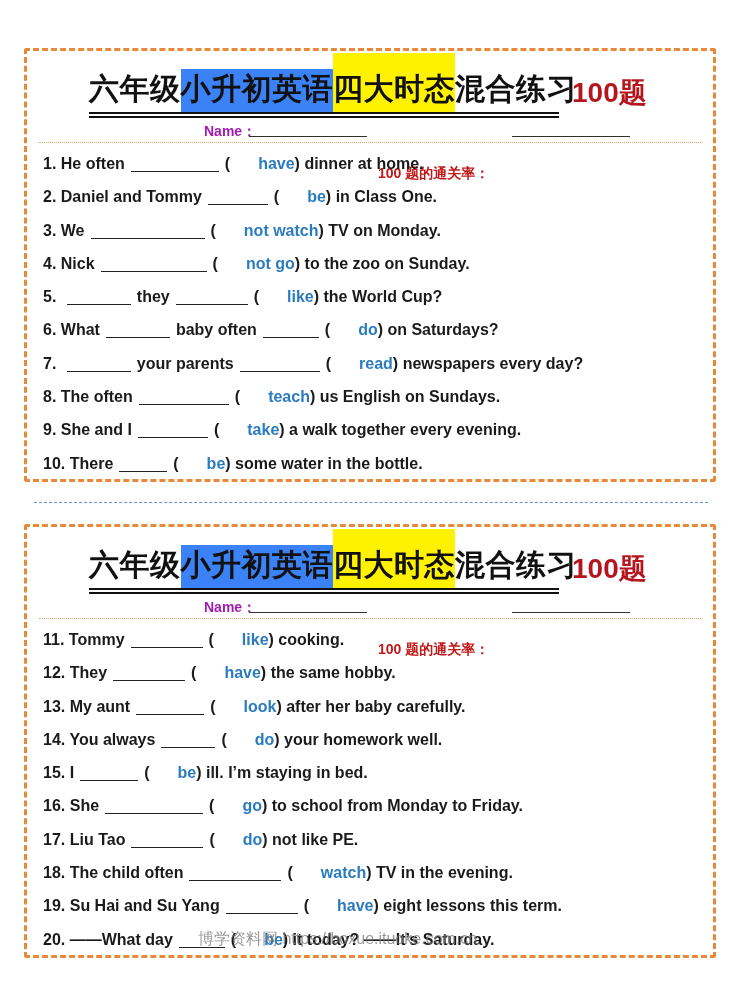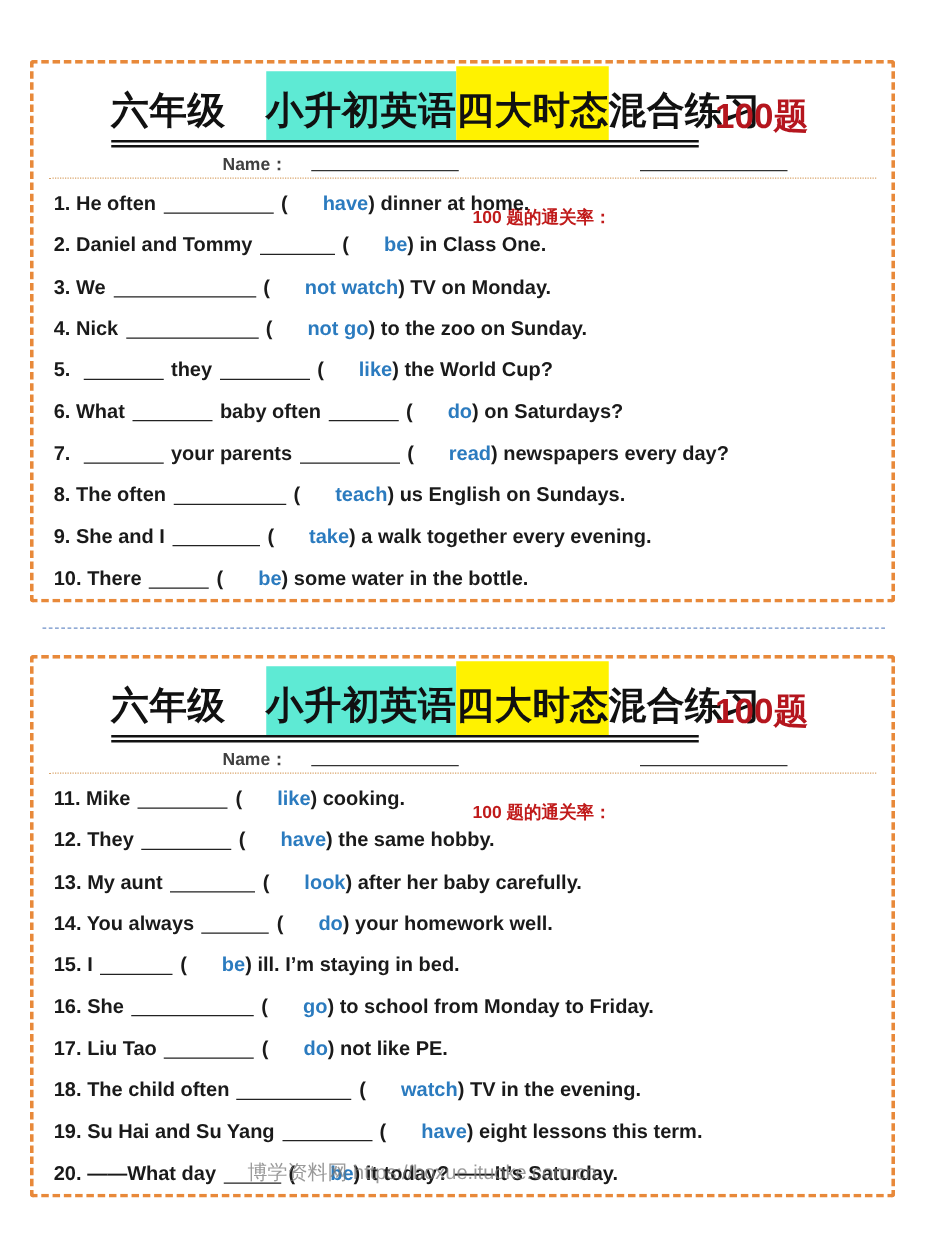--- a/index.html
+++ b/index.html
@@ -41,21 +41,21 @@
       height: 48px;
       display: flex;
       align-items: flex-end;
       font-size: 30px;
       line-height: 40px;
       color: #111;
       white-space: nowrap;
       letter-spacing: 0.5px;
     }
     .title .seg { display: inline-block; padding-bottom: 4px; }
-    .title .hl-pink { background: #5eead4; padding-top: 12px; margin-left: 32px; }
+    .title .hl-pink { background: #3b82f6; padding-top: 0; }
     .title .hl-yellow { background: #fff200; padding-top: 16px; }
     .title-underline {
       position: absolute;
       left: 62px;
       top: 47px;
       width: 470px;
       height: 2px;
       background: #111;
     }
     .title-underline2 {
@@ -80,23 +80,23 @@
       position: absolute;
       left: 0;
       right: 0;
       top: 70px;
       height: 20px;
       font-size: 14px;
       line-height: 20px;
     }
     .name-label {
       position: absolute;
-      left: 151px;
+      left: 177px;
       top: 0;
-      color: #404040;
+      color: #a21caf;
     }
     .name-blank {
       position: absolute;
       left: 222px;
       top: 15px;
       width: 118px;
       border-bottom: 1px solid #333;
     }
     .pass-label {
       position: absolute;
@@ -214,21 +214,21 @@
     <div class="title-count">100题</div>
   </div>
   <div class="name-row">
     <span class="name-label">Name：</span>
     <span class="name-blank"></span>
     <span class="pass-label">100  题的通关率：</span>
     <span class="pass-blank"></span>
   </div>
   <div class="name-divider"></div>
   <div class="questions">
-      <div class="q"><span>11.</span> <span>Mike</span><span class="blank" style="width: 72px;"></span><span class="hint">(<span class="verb">like</span>)</span> <span>cooking.</span></div>
+      <div class="q"><span>11.</span> <span>Tommy</span><span class="blank" style="width: 72px;"></span><span class="hint">(<span class="verb">like</span>)</span> <span>cooking.</span></div>
       <div class="q"><span>12.</span> <span>They</span><span class="blank" style="width: 72px;"></span><span class="hint">(<span class="verb">have</span>)</span> <span>the same hobby.</span></div>
       <div class="q"><span>13.</span> <span>My aunt</span><span class="blank" style="width: 68px;"></span><span class="hint">(<span class="verb">look</span>)</span> <span>after her baby carefully.</span></div>
       <div class="q"><span>14.</span> <span>You always</span><span class="blank" style="width: 54px;"></span><span class="hint">(<span class="verb">do</span>)</span> <span>your homework well.</span></div>
       <div class="q"><span>15.</span> <span>I</span><span class="blank" style="width: 58px;"></span><span class="hint">(<span class="verb">be</span>)</span> <span>ill. I’m staying in bed.</span></div>
       <div class="q"><span>16.</span> <span>She</span><span class="blank" style="width: 98px;"></span><span class="hint">(<span class="verb">go</span>)</span> <span>to school from Monday to Friday.</span></div>
       <div class="q"><span>17.</span> <span>Liu Tao</span><span class="blank" style="width: 72px;"></span><span class="hint">(<span class="verb">do</span>)</span> <span>not like PE.</span></div>
       <div class="q"><span>18.</span> <span>The child often</span><span class="blank" style="width: 92px;"></span><span class="hint">(<span class="verb">watch</span>)</span> <span>TV in the evening.</span></div>
       <div class="q"><span>19.</span> <span>Su Hai and Su Yang</span><span class="blank" style="width: 72px;"></span><span class="hint">(<span class="verb">have</span>)</span> <span>eight lessons this term.</span></div>
       <div class="q"><span>20.</span> <span>——What day</span><span class="blank" style="width: 46px;"></span><span class="hint">(<span class="verb">be</span>)</span> <span>it today?    ——It’s Saturday.</span></div>
     </div>

